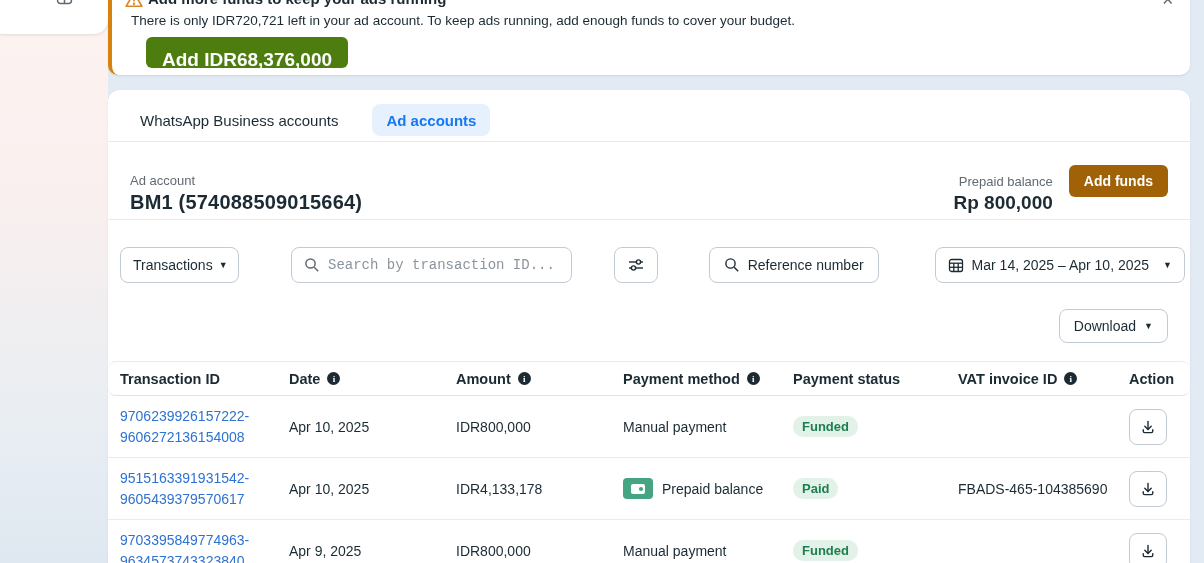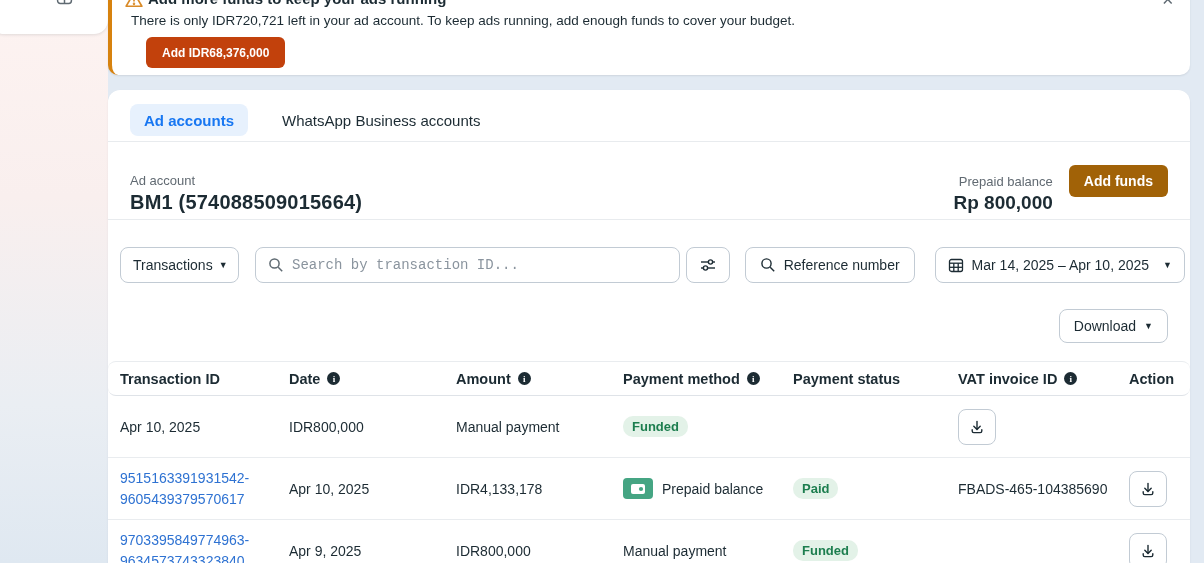--- a/index.html
+++ b/index.html
@@ -15,42 +15,42 @@
     background:#fff; border-radius:14px; box-shadow:0 1px 3px rgba(28,43,51,.12); }
   .mini-card svg { position:absolute; left:66px; top:4px; }
   
   .banner { position:absolute; left:108px; top:-30px; width:1082px; height:105px;
     background:#fff; border-radius:10px; border-left:4px solid #d7820e;
     box-shadow:0 1px 2px rgba(28,43,51,.10); }
   .banner-warning { position:absolute; left:13px; top:21px; }
   .banner-title { position:absolute; left:36px; top:20px; font-size:15px; font-weight:700; }
   .banner-close { position:absolute; right:16px; top:22px; font-size:15px; color:#5f6a72; cursor:pointer; line-height:16px; }
   .banner-msg { position:absolute; left:19px; top:43px; font-size:13.5px; color:#1c2b33; }
-  .banner-btn { position:absolute; left:34px; top:67px; height:31px; padding:4px 16px;
-    background:#c2410c; color:#fff; font-weight:700; font-size:12px; border:none; border-radius:6px;
+  .banner-btn { position:absolute; left:34px; top:67px; height:31px; padding:12px 16px;
+    background:#4d7c0f; color:#fff; font-weight:700; font-size:19px; border:none; border-radius:6px;
     font-family:"Liberation Sans",sans-serif; cursor:pointer; }
   
   .main-card { position:absolute; left:108px; top:90px; width:1082px; height:512px;
     background:#fff; border-radius:12px 12px 0 0; box-shadow:0 1px 2px rgba(28,43,51,.08); }
   .tabs-wrap { height:52px; padding:14px 22px 0; border-bottom:1px solid #e8ebee;
     display:flex; align-items:flex-start; gap:24px; }
   .tab { height:32px; display:flex; align-items:center; padding:0 10px; font-size:15px;
     color:#1c2b33; border-radius:8px; cursor:pointer; white-space:nowrap; }
   .tab.active { background:#e7f1fd; color:#1877f2; font-weight:700; padding:0 14px; }
   .account-row { height:78px; padding:0 22px; border-bottom:1px solid #e8ebee;
     display:flex; align-items:center; justify-content:space-between; }
   .acc-label, .bal-label { font-size:13px; color:#616a72; margin-bottom:3px;margin-top:26px; }
   .acc-name { font-size:20px; font-weight:700; letter-spacing:.2px; }
   .acc-right { display:flex; align-items:center; gap:16px; }
   .bal-block { text-align:right; }
   .bal-value { font-size:19px; font-weight:700; }
   .add-funds-btn { height:32px; padding:0 15px; background:#a16207; color:#fff; font-weight:700;
     font-size:14px; border:none; border-radius:6px; font-family:"Liberation Sans",sans-serif; cursor:pointer; }
   
-  .filter-row { margin-top:20px; padding:14px 5px 0 12px; display:flex; align-items:center; height:36px; }
+  .filter-row { margin-top:20px; padding:14px 5px 0 12px; display:flex; align-items:center; height:36px;gap:36px; }
   .ctl { height:36px; border:1px solid #c2cbd4; border-radius:8px; background:#fff;
     display:flex; align-items:center; font-size:14px; color:#1c2b33; }
   .type-btn { width:119px; justify-content:space-between; padding:0 12px; margin-right:16px; cursor:pointer; }
   .search-box { flex:1; padding:0 12px; gap:8px; }
   .search-box input { border:none; outline:none; flex:1; font-size:14px; color:#0369a1;
     font-family:Liberation Mono, monospace; }
   .search-box input::placeholder { color:#8a949e; }
   .sliders-btn { width:44px; justify-content:center; margin-left:6px; cursor:pointer; }
   .ref-btn { padding:0 14px; gap:8px; margin-left:15px; cursor:pointer; }
   .date-btn { padding:0 12px; gap:8px; margin-left:20px; cursor:pointer; }
@@ -104,22 +104,22 @@
     </span>
     <div class="banner-title">Add more funds to keep your ads running</div>
     <span class="banner-close">✕</span>
     <div class="banner-msg">There is only IDR720,721 left in your ad account. To keep ads running, add enough funds to cover your budget.</div>
     <button class="banner-btn">Add IDR68,376,000</button>
   </div>
 
   <div class="main-card">
 
     <div class="tabs-wrap">
+      <div class="tab">WhatsApp Business accounts</div>
       <div class="tab active">Ad accounts</div>
-      <div class="tab">WhatsApp Business accounts</div>
     </div>
 
     <div class="account-row">
       <div>
         <div class="acc-label">Ad account</div>
         <div class="acc-name">BM1 (574088509015664)</div>
       </div>
       <div class="acc-right">
         <div class="bal-block">
           <div class="bal-label">Prepaid balance</div>
@@ -199,20 +199,24 @@
         <div class="th">
           <span>VAT invoice ID</span>
           <span class="info-dot">i</span>
         </div>
         <div class="th">
           <span>Action</span>
         </div>
       </div>
 
       <div class="trow">
+        <div class="txn-link">
+          <span>9706239926157222-</span>
+          <span>9606272136154008</span>
+        </div>
         <div class="date-cell">Apr 10, 2025</div>
         <div class="amount-cell">IDR800,000</div>
         <div class="method-cell">
           <span>Manual payment</span>
         </div>
         <div class="status-cell">
           <span class="badge">Funded</span>
         </div>
         <div class="vat-cell"></div>
         <div>

